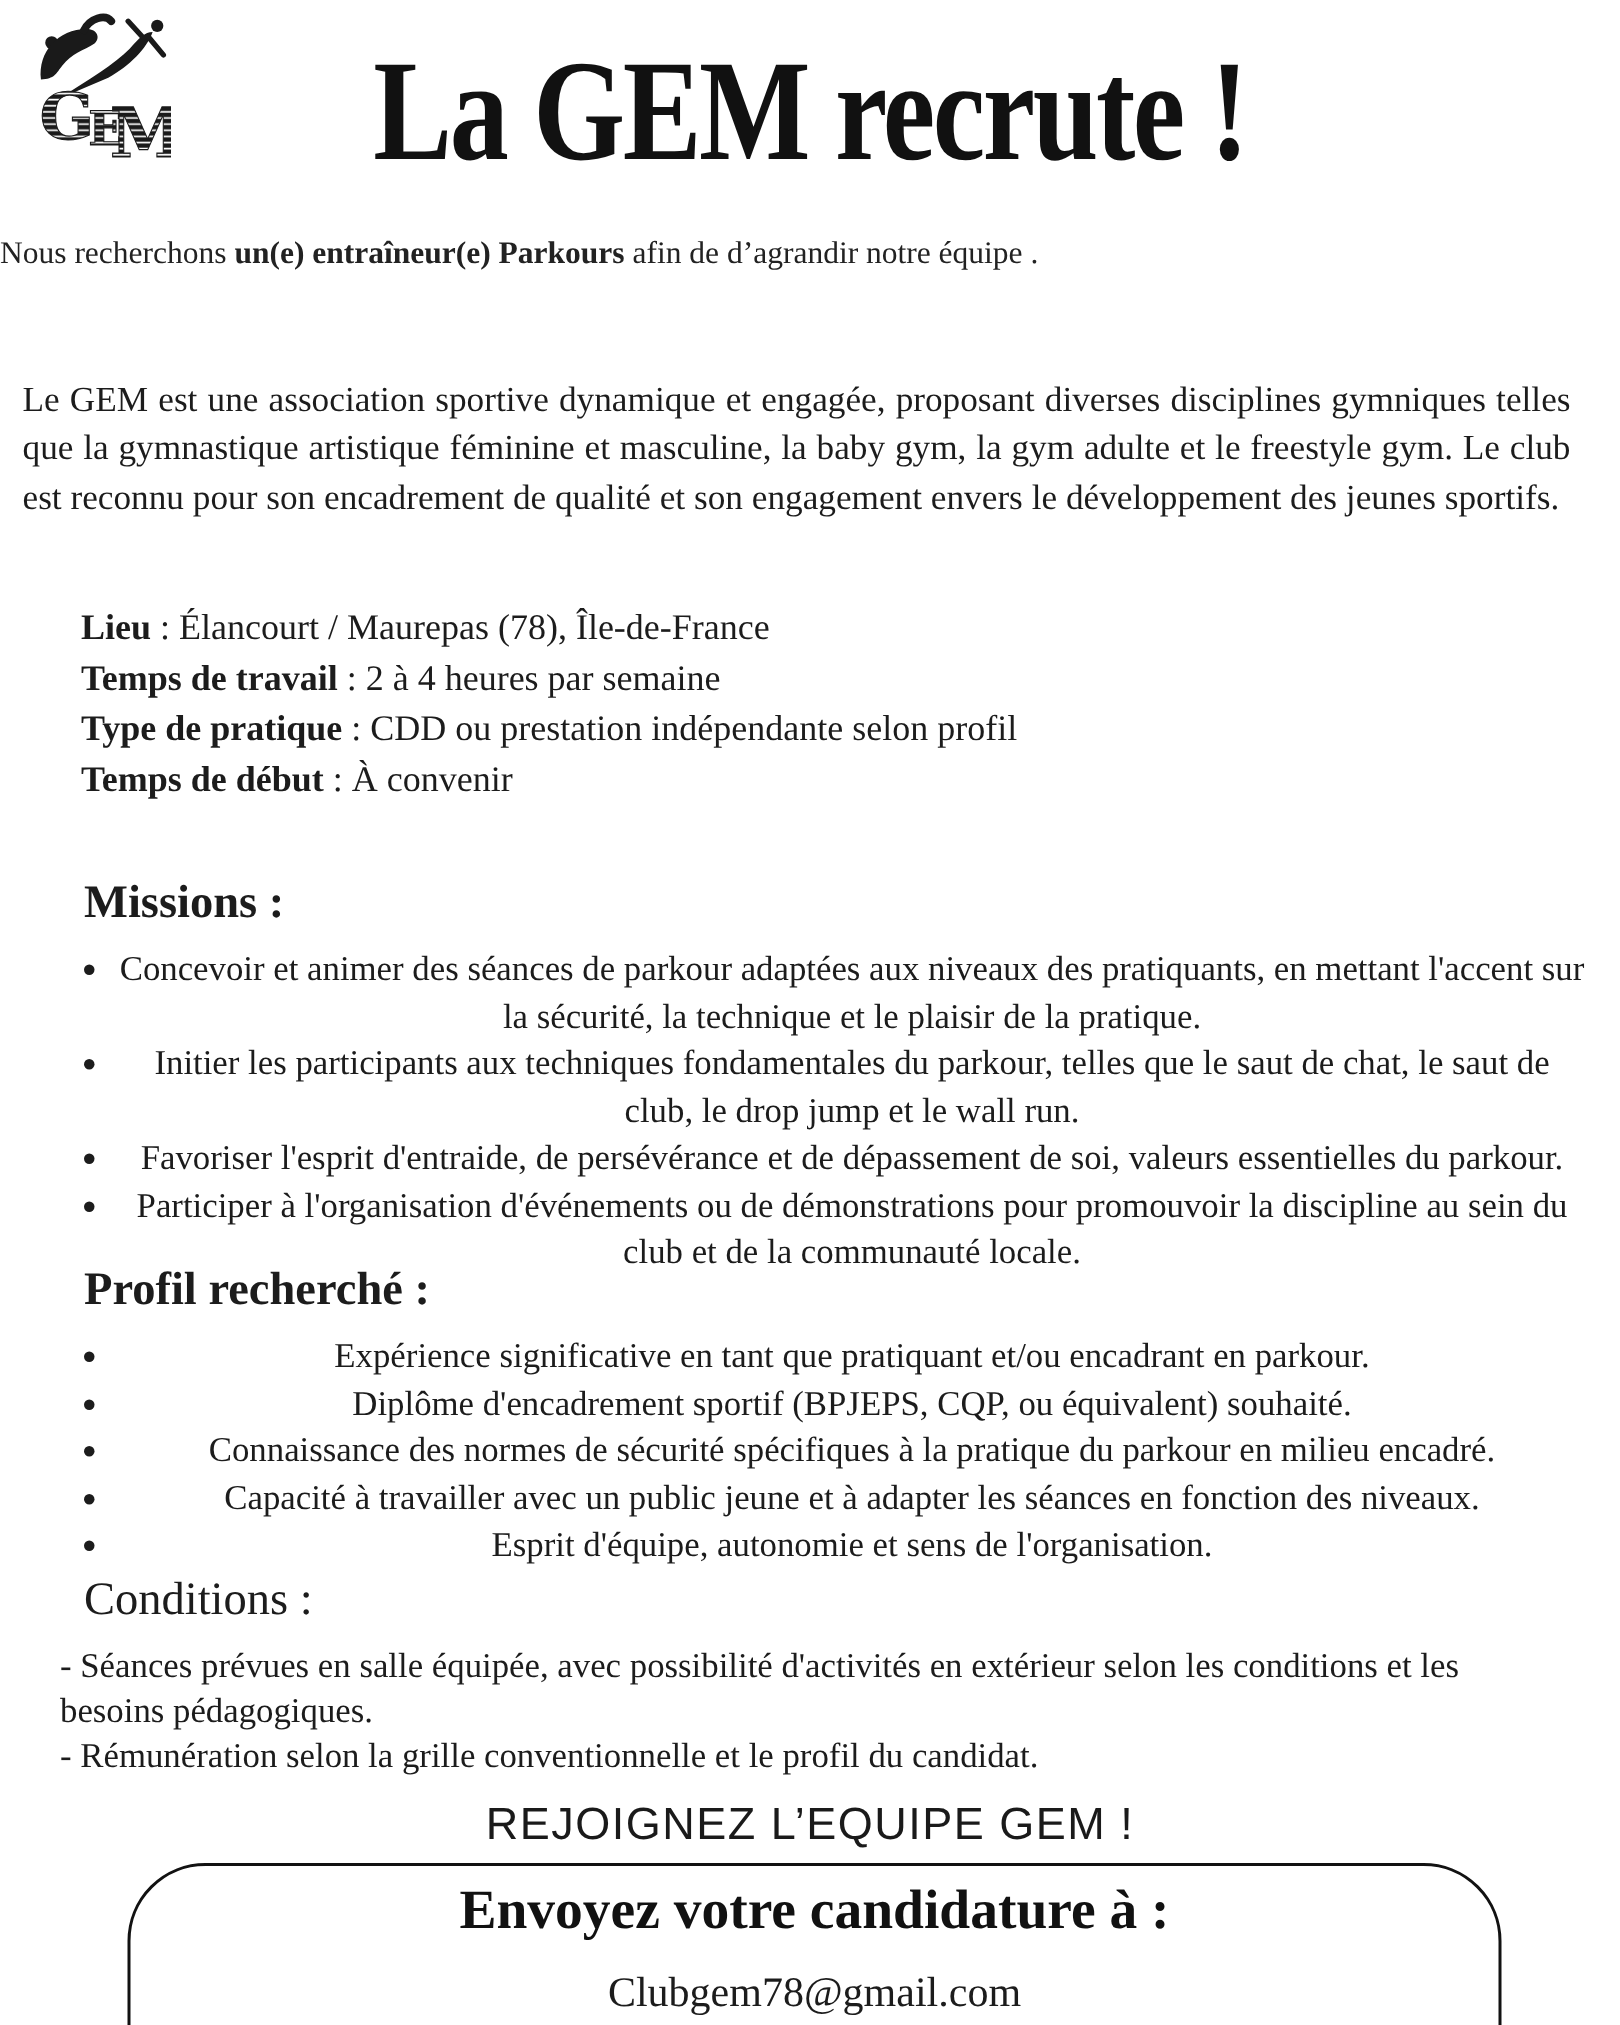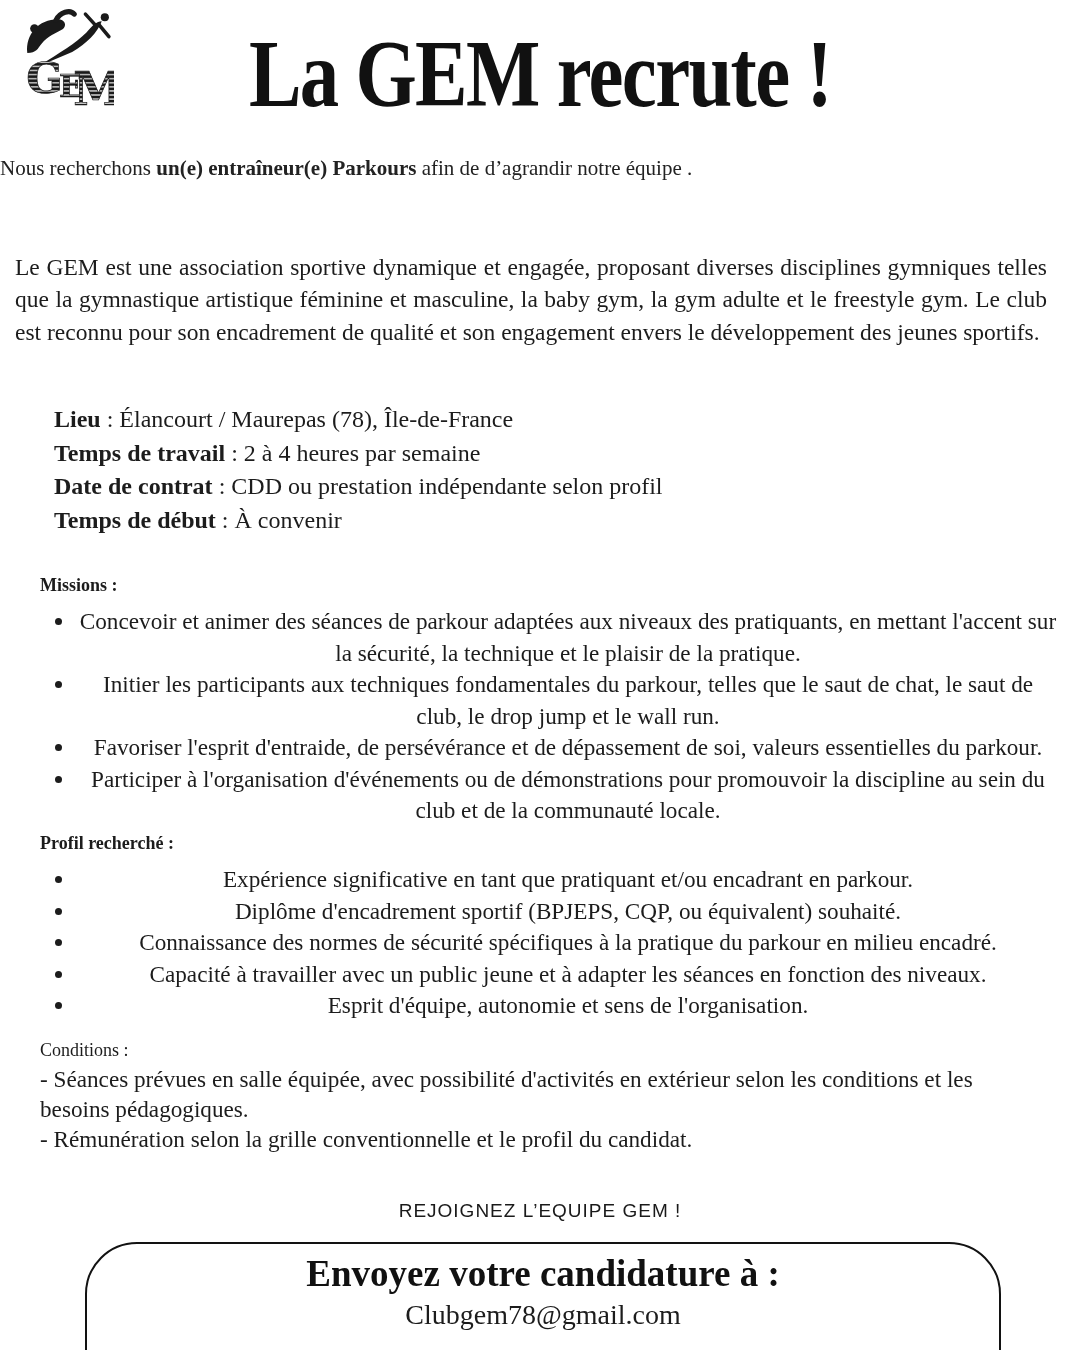--- a/index.html
+++ b/index.html
@@ -55,58 +55,58 @@
   }
   .details .lbl { font-weight: 700; text-align: right; }
 
   
   .section { position: absolute; left: 40px; font-size: 23.2px; }
   .section-missions { top: 571px; width: 1018px; }
   .section-profil   { top: 829px; width: 1018px; }
   .section-conditions { top: 1036px; width: 962px; }
 
   .section h3 {
-    margin: 0; font-size: 18px; font-weight: 700; line-height: 28px;
+    margin: 16px; font-size: 31px; font-weight: 700; line-height: 28px;
   }
   .section h3.normal { font-weight: 400; }
   .section ul {
     margin: 7px 0 0 0;
     padding-left: 36px;
     list-style: disc outside;
   }
   .section ul li {
     line-height: 31.5px;
     padding-left: 2px;
     text-align: center;
   }
   .cond-line { line-height: 30px; }
 
   
   .join-line {
     position: absolute; top: 1200px; left: 0; right: 0;
     text-align: center;
     font-family: "Liberation Sans", sans-serif;
-    font-size: 19px;
+    font-size: 30px;
     letter-spacing: 1px;
     color: #1a1a1a;
   }
   .cta-box {
     position: absolute; top: 1242px; left: 85px; width: 916px; height: 200px;
     border: 2.5px solid #121212;
     border-radius: 52px;
     box-sizing: border-box;
     text-align: center;
   }
   .cta-title {
     margin: 8px 0 0 0;
     font-size: 37px; font-weight: 700; line-height: 44px;
     color: #111;
   }
   .cta-email {
-    margin: 2px 0 0 0;
+    margin: 16px 0 0 0;
     font-size: 28px; line-height: 34px;
     color: #1c1c1c;
   }
 </style>
 </head>
 <body>
 
 <div class="logo">
   <svg viewBox="0 0 100 100" width="102" height="102">
     <defs>
@@ -142,21 +142,21 @@
 
 <div class="subtitle">
   <span>Nous recherchons </span><b>un(e) entraîneur(e) Parkours</b><span> afin de d’agrandir notre équipe .</span>
 </div>
 
 <p class="intro">Le GEM est une association sportive dynamique et engagée, proposant diverses disciplines gymniques telles que la gymnastique artistique féminine et masculine, la baby gym, la gym adulte et le freestyle gym. Le club est reconnu pour son encadrement de qualité et son engagement envers le développement des jeunes sportifs.</p>
 
 <div class="details">
   <div><span class="lbl">Lieu</span><span> : Élancourt / Maurepas (78), Île-de-France</span></div>
   <div><span class="lbl">Temps de travail</span><span> : 2 à 4 heures par semaine</span></div>
-  <div><span class="lbl">Date de contrat</span><span> : CDD ou prestation indépendante selon profil</span></div>
+  <div><span class="lbl">Type de pratique</span><span> : CDD ou prestation indépendante selon profil</span></div>
   <div><span class="lbl">Temps de début</span><span> : À convenir</span></div>
 </div>
 
 <div class="section section-missions">
   <h3>Missions :</h3>
   <ul>
     <li>Concevoir et animer des séances de parkour adaptées aux niveaux des pratiquants, en mettant l'accent sur la sécurité, la technique et le plaisir de la pratique.</li>
     <li>Initier les participants aux techniques fondamentales du parkour, telles que le saut de chat, le saut de club, le drop jump et le wall run.</li>
     <li>Favoriser l'esprit d'entraide, de persévérance et de dépassement de soi, valeurs essentielles du parkour.</li>
     <li>Participer à l'organisation d'événements ou de démonstrations pour promouvoir la discipline au sein du club et de la communauté locale.</li>

